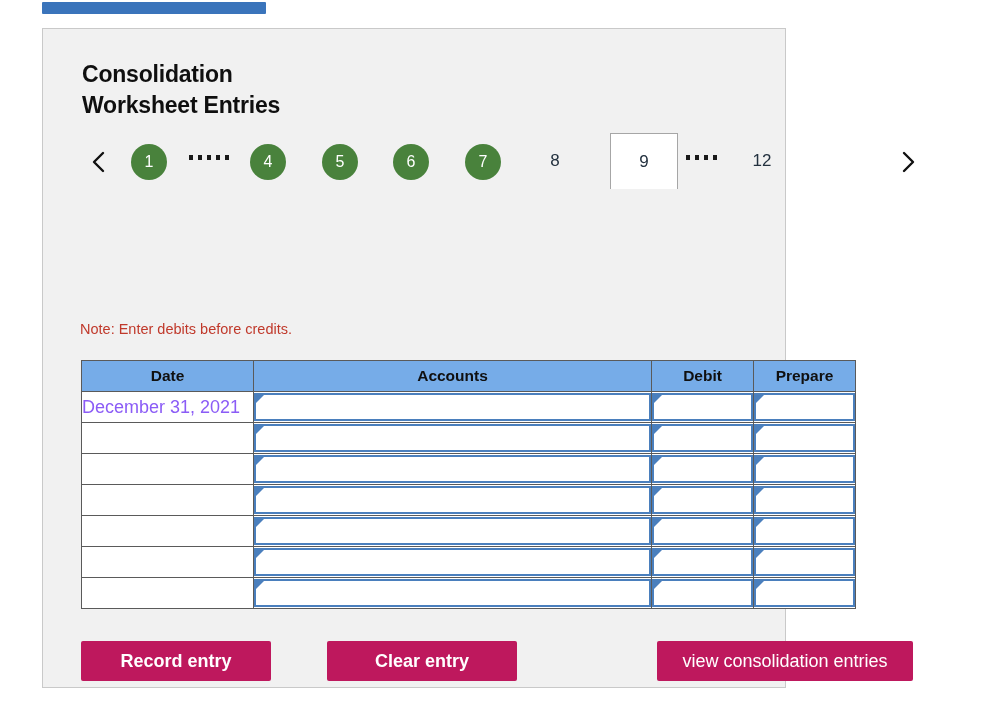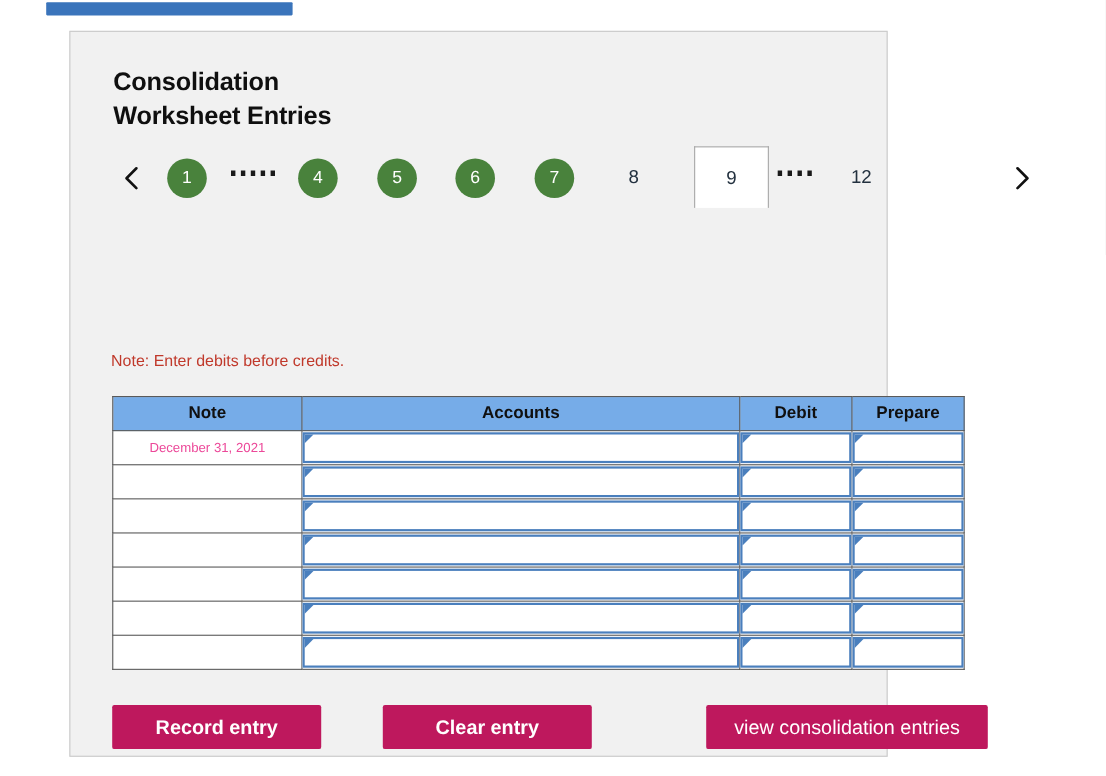--- a/index.html
+++ b/index.html
@@ -29,21 +29,20 @@
   
   #panel {
     position: absolute;
     left: 42px;
     top: 28px;
     width: 744px;
     height: 660px;
     background: #f1f1f1;
     border: 1px solid #c9c9c9;
     box-sizing: border-box;
-    margin-left: 21px;
   }
 
   
   #page-title {
     position: absolute;
     left: 39px;
     top: 30px;
     font-size: 23px;
     font-weight: bold;
     color: #0f0f0f;
@@ -184,23 +183,22 @@
     height: 30px;
     background: #ffffff;
     vertical-align: middle;
   }
   .col-date   { width: 172px; }
   .col-acct   { width: 398px; }
   .col-debit  { width: 102px; }
   .col-credit { width: 102px; }
 
   td.date-cell {
-    font-size: 12px;
-    color: #ec4899;
-    text-align: center;
+    font-size: 18px;
+    color: #8b5cf6;
     padding: 0 2px;
     white-space: nowrap;
   }
 
   
   td.input-cell {
     border: none;
     padding: 0;
     background: #ffffff;
   }
@@ -234,21 +232,21 @@
     border: none;
     border-radius: 2px;
     cursor: pointer;
     font-family: "Liberation Sans", sans-serif;
     display: flex;
     align-items: center;
     justify-content: center;
   }
   #record-entry-button { left: 38px;  top: 612px; width: 190px; }
   #clear-entry-button  { left: 284px; top: 612px; width: 190px; }
-  #view-entries-button { left: 578px; top: 612px; width: 256px; font-weight: normal; }
+  #view-entries-button { left: 614px; top: 612px; width: 256px; font-weight: normal; }
 </style>
 </head>
 <body>
 
 <div id="top-bar"></div>
 
 <div id="panel">
 
   <div id="page-title">Consolidation
 Worksheet Entries</div>
@@ -299,21 +297,21 @@
 
   <table id="journal-table">
     <colgroup>
       <col class="col-date">
         <col class="col-acct">
         <col class="col-debit">
         <col class="col-credit">
     </colgroup>
     <thead>
       <tr>
-        <th>Note</th>
+        <th>Date</th>
         <th>Accounts</th>
         <th>Debit</th>
         <th>Prepare</th>
       </tr>
     </thead>
     <tbody>
       <tr>
         <td class="date-cell">December 31, 2021</td>
         <td class="input-cell">
             <div class="cell-input"></div>

